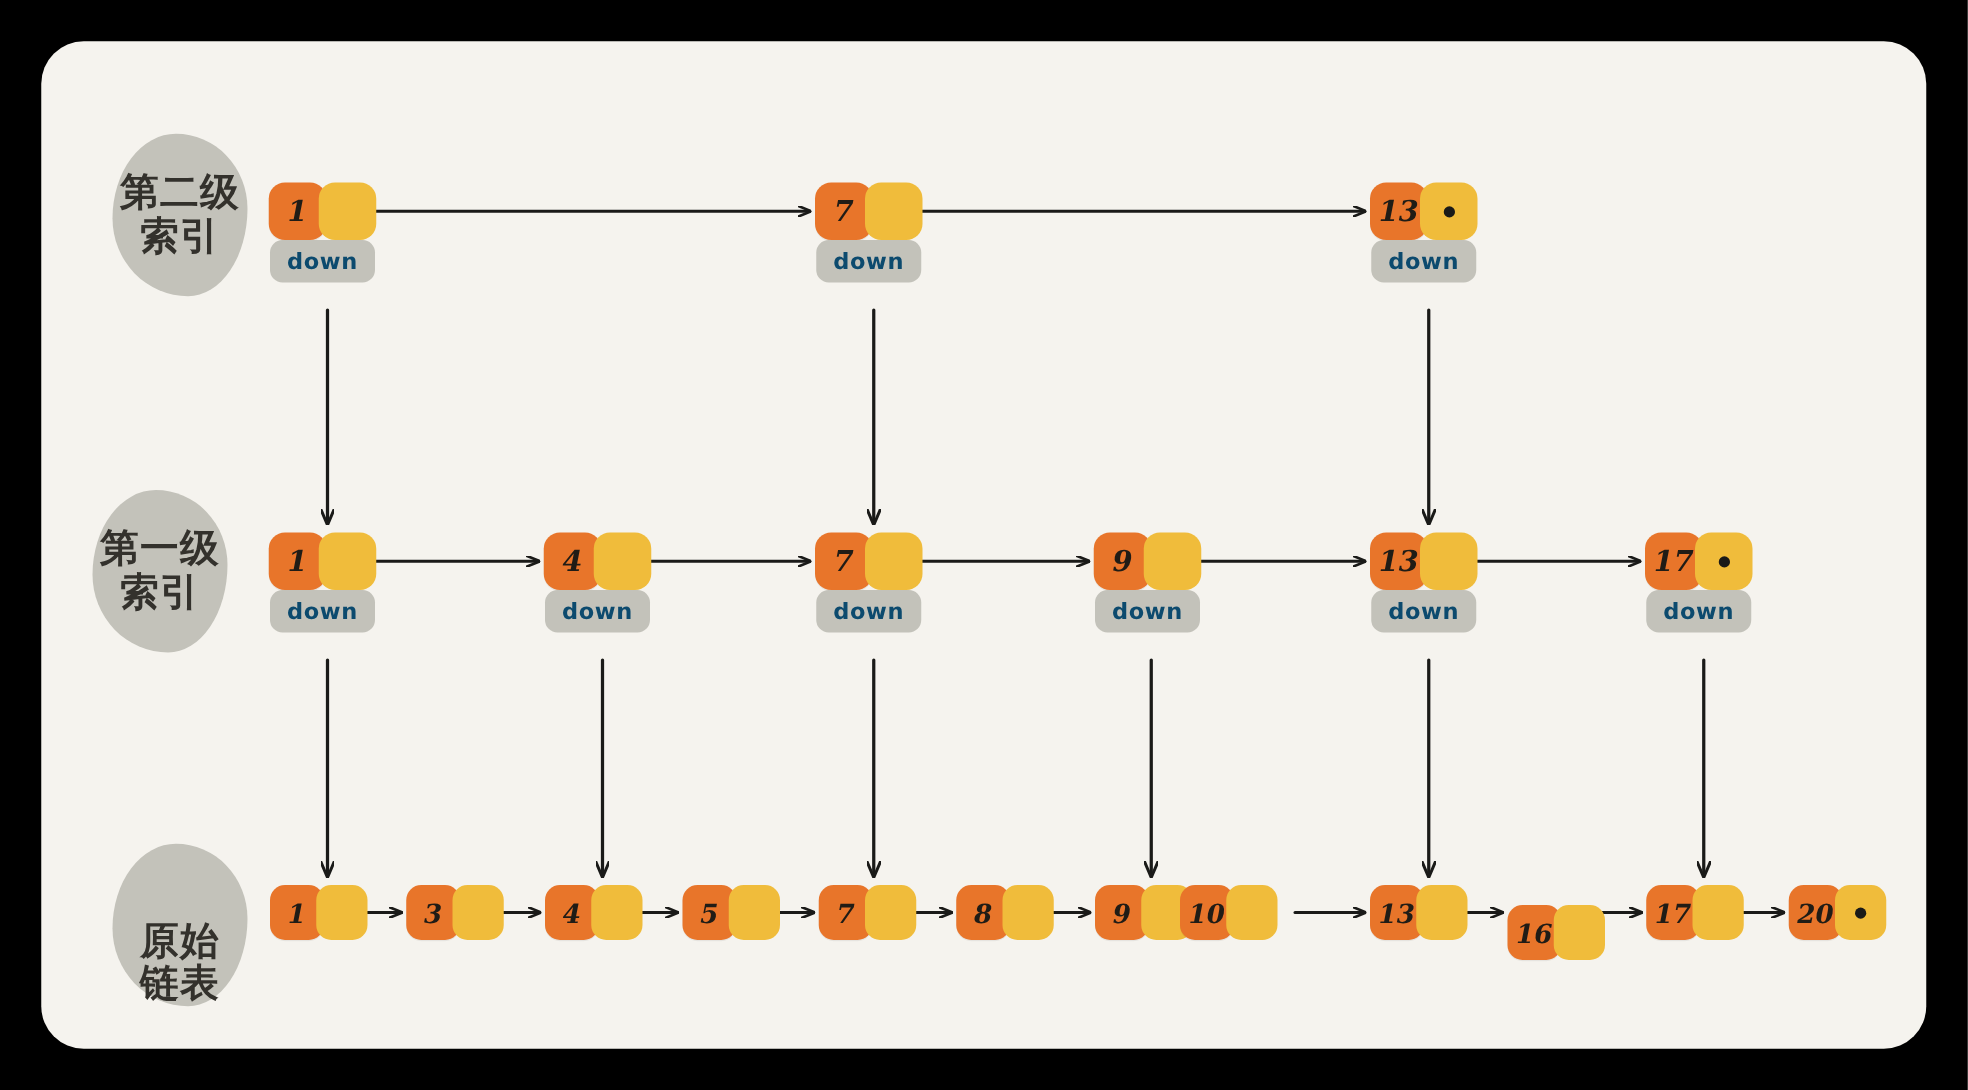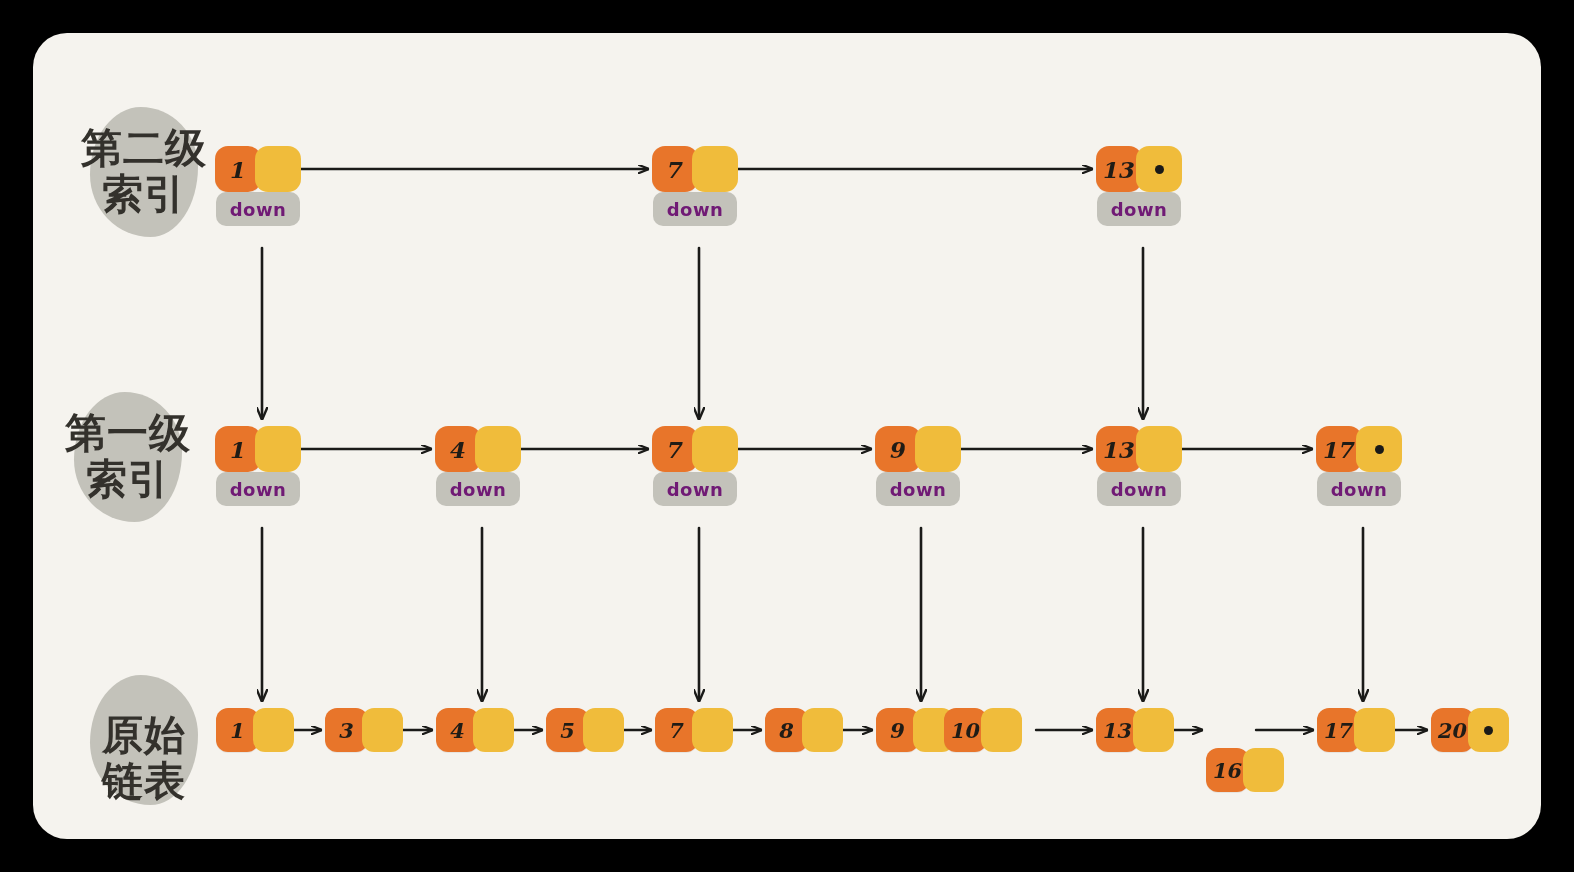--- a/index.html
+++ b/index.html
@@ -44,21 +44,21 @@
   .row-label {
     position: absolute;
     display: flex;
     flex-direction: column;
     align-items: center;
     justify-content: center;
     background: #C3C2BA;
     color: #33312C;
     font-family: "DejaVu Sans", sans-serif;
     font-weight: 700;
-    font-size: 41px;
+    font-size: 31px;
     line-height: 1.12;
     letter-spacing: 1px;
     text-align: center;
     border-radius: 47% 53% 44% 56% / 52% 46% 54% 48%;
   }
   .row-label span { display: block; white-space: nowrap; }
 
   
   .node {
     position: absolute;
@@ -103,21 +103,21 @@
   .node.sm .val { width: 43px; height: 44px; border-radius: 12px; font-size: 21px; }
   .node.sm .ptr { width: 41px; height: 44px; border-radius: 12px; margin-left: -6px; }
 
   
   .down-badge {
     position: absolute;
     width: 84px;
     height: 34px;
     background: #C3C2BA;
     border-radius: 10px;
-    color: #701a75;
+    color: #0c4a6e;
     font-family: "DejaVu Sans", sans-serif;
     font-weight: 700;
     font-size: 18px;
     letter-spacing: 0.5px;
     display: flex;
     align-items: center;
     justify-content: center;
   }
 </style>
 </head>
@@ -262,21 +262,21 @@
         <div class="ptr"></div>
       </div>
       <div class="node sm" style="left: 944px; top: 708px;">
         <div class="val">10</div>
         <div class="ptr"></div>
       </div>
       <div class="node sm" style="left: 1096px; top: 708px;">
         <div class="val">13</div>
         <div class="ptr"></div>
       </div>
-      <div class="node sm" style="left: 1206px; top: 748px;">
+      <div class="node sm" style="left: 1206px; top: 724px;">
         <div class="val">16</div>
         <div class="ptr"></div>
       </div>
       <div class="node sm" style="left: 1317px; top: 708px;">
         <div class="val">17</div>
         <div class="ptr"></div>
       </div>
       <div class="node sm" style="left: 1431px; top: 708px;">
         <div class="val">20</div>
         <div class="ptr">

